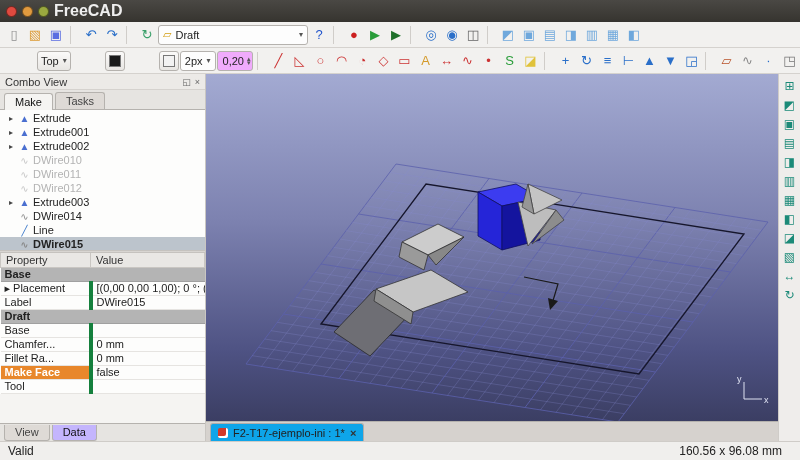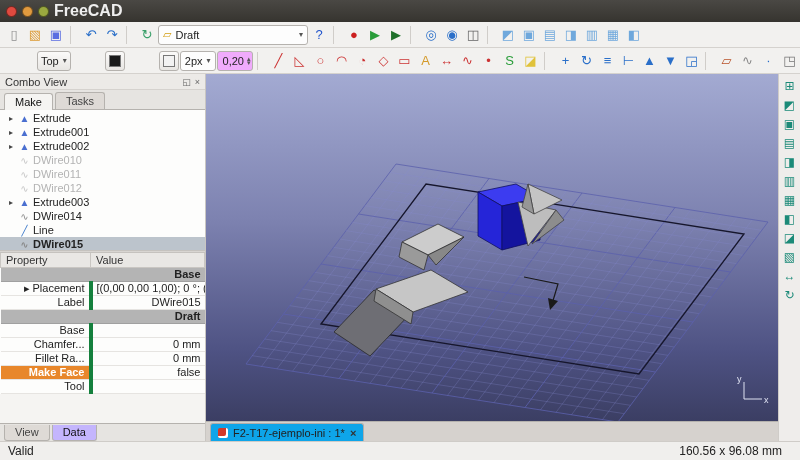--- a/index.html
+++ b/index.html
@@ -51,21 +51,21 @@
   .trow .expander { width:10px; font-size:8px; color:#444; text-align:center; }
   .trow .ticon { width:13px; text-align:center; font-size:10px; }
   .trow.muted { color:#b3b3b3; } .trow.muted .ticon { color:#c6c6c6 !important; }
   .trow.sel { background:#bcc4cc; font-weight:bold; }
   .splitter { height:3px; background:#d8d5d1; border-top:1px solid #c5c2be; border-bottom:1px solid #c5c2be; }
 
   table.props { width:100%; border-collapse:collapse; table-layout:fixed; background:#fdfdfc; }
   table.props th { height:14px; background:#e9e7e4; border:1px solid #c9c6c2; border-top:none;
     font-weight:normal; text-align:left; padding:0 5px; color:#333; }
   table.props td { height:14px; border-bottom:1px solid #e6e4e1; padding:0 4px; overflow:hidden;
-    white-space:nowrap;text-align:right; }
+    white-space:nowrap; }
   table.props td.nm { border-right:4px solid #15803d; }
   table.props tr.group td { background:#b4b4b4; font-weight:bold; color:#222; border-bottom:1px solid #a0a0a0; }
   table.props td.hl { background:#e8872b; color:#fff; font-weight:bold; }
   .props-wrap { flex:1 1 auto; overflow:hidden; }
   .bottom-tabs { height:18px; display:flex; align-items:center; gap:2px; padding:0 4px;
     background:#e6e4e1; border-top:1px solid #b5b2ae; }
   .btab { padding:1px 10px 2px; border:1px solid #b5b2ae; border-top:none; border-radius:0 0 3px 3px;
     background:#dedad6; color:#444; }
   .btab.active { background:#c4b5fd; color:#111; }
 

